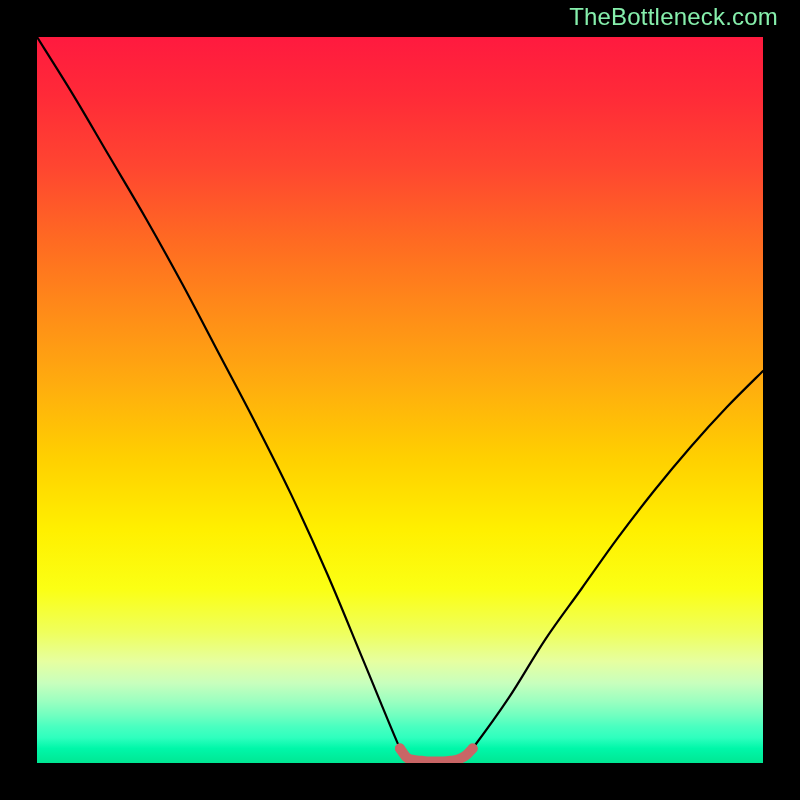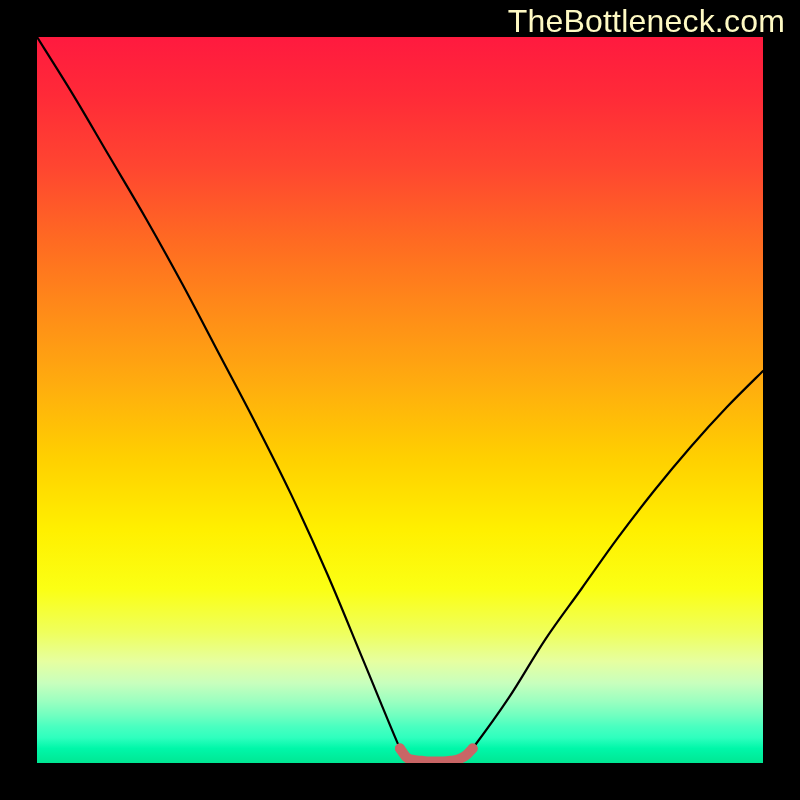--- a/index.html
+++ b/index.html
@@ -49,23 +49,23 @@
   .svg-overlay {
     position: absolute;
     left: 37px;
     top: 37px;
     width: 726px;
     height: 726px;
   }
   .watermark {
     position: absolute;
     top: 3px;
-    right: 15px;
-    color: #fef9c3;
-    font-size: 32px;
+    right: 22px;
+    color: #86efac;
+    font-size: 24px;
     font-weight: 500;
     letter-spacing: 0.2px;
     user-select: none;
   }
 </style>
 </head>
 <body>
 
 <div class="frame">
 

